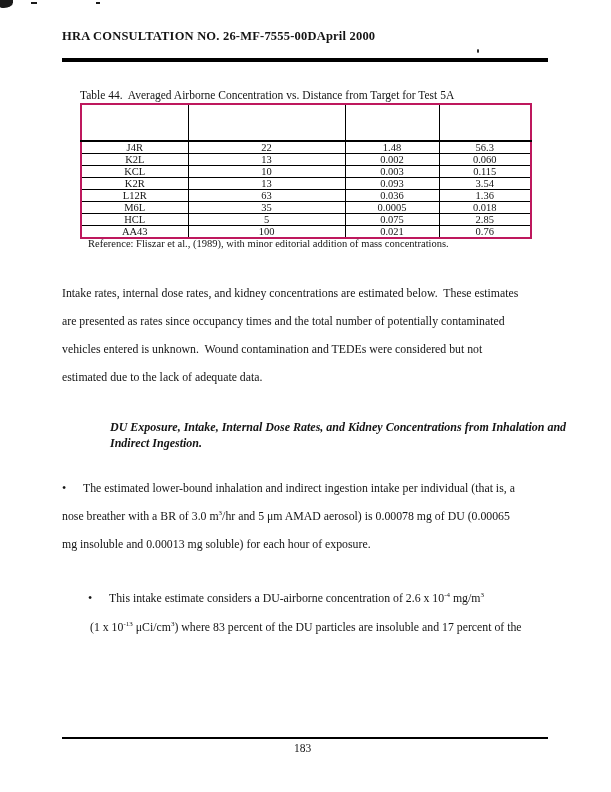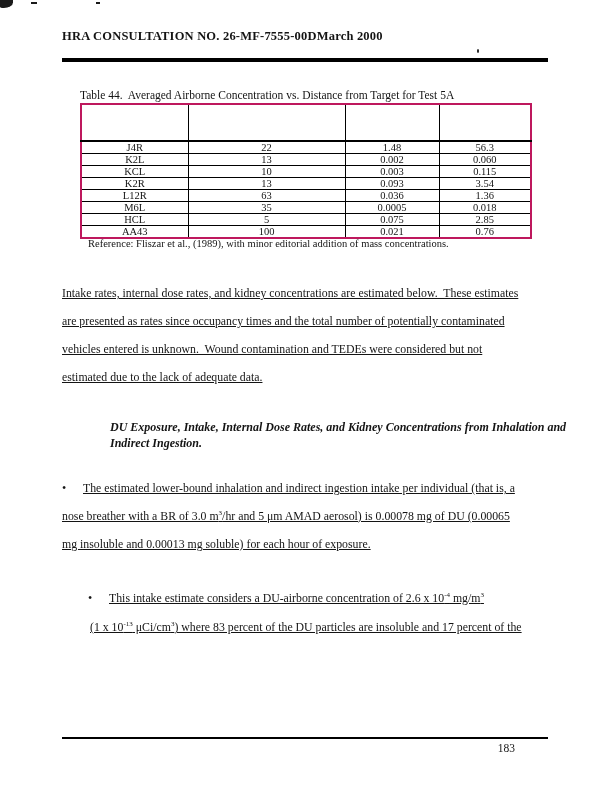--- a/index.html
+++ b/index.html
@@ -48,49 +48,49 @@
   table.data-table td { height:11px; line-height:11px; font-size:10.5px; }
   sup { font-size:7px; vertical-align:super; line-height:0; }
   .table-ref {
     position:absolute; top:238px; left:88px;
     font-size:10.5px; white-space:pre;
   }
 
   
   .block { position:absolute; left:62px; width:500px; font-size:11.8px; }
   .block .line { white-space:pre; }
-  .double .line { line-height:28px; height:28px;text-decoration:underline; }
+  .double .line { line-height:28px; height:28px; }
   .heading { font-weight:bold; font-style:italic; font-size:12px; }
   .heading .line { line-height:16px; height:16px; }
   .p1 { top:279px; }
   .hd { top:419px;margin-left:48px; }
   .b1 { top:474px; }
   .b2 { top:584px; }
   .b2 .line { line-height:29px; height:29px; }
   .bullet { display:inline-block; width:21px; font-size:12px; }
 
   
   .page-number {
-    position:absolute; top:742px; left:0; width:515px;
-    text-align:right; font-size:11.5px;
+    position:absolute; top:742px; left:0; width:605px;
+    text-align:center; font-size:11.5px;
   }
 </style>
 </head>
 <body>
 
 <div class="page">
 
   <div class="speck s1"></div>
   <div class="speck s2"></div>
   <div class="speck s3"></div>
   <div class="speck s4"></div>
 
   <div class="doc-header">
     <span>HRA CONSULTATION NO. 26-MF-7555-00D</span>
-    <span>March 2000</span>
+    <span>April 2000</span>
   </div>
   <div class="rule top-rule"></div>
 
   <div class="table-title">Table 44.  Averaged Airborne Concentration vs. Distance from Target for Test 5A</div>
 
   <table class="data-table">
     <colgroup>
       <col style="width:107px">
         <col style="width:157px">
         <col style="width:94px">

